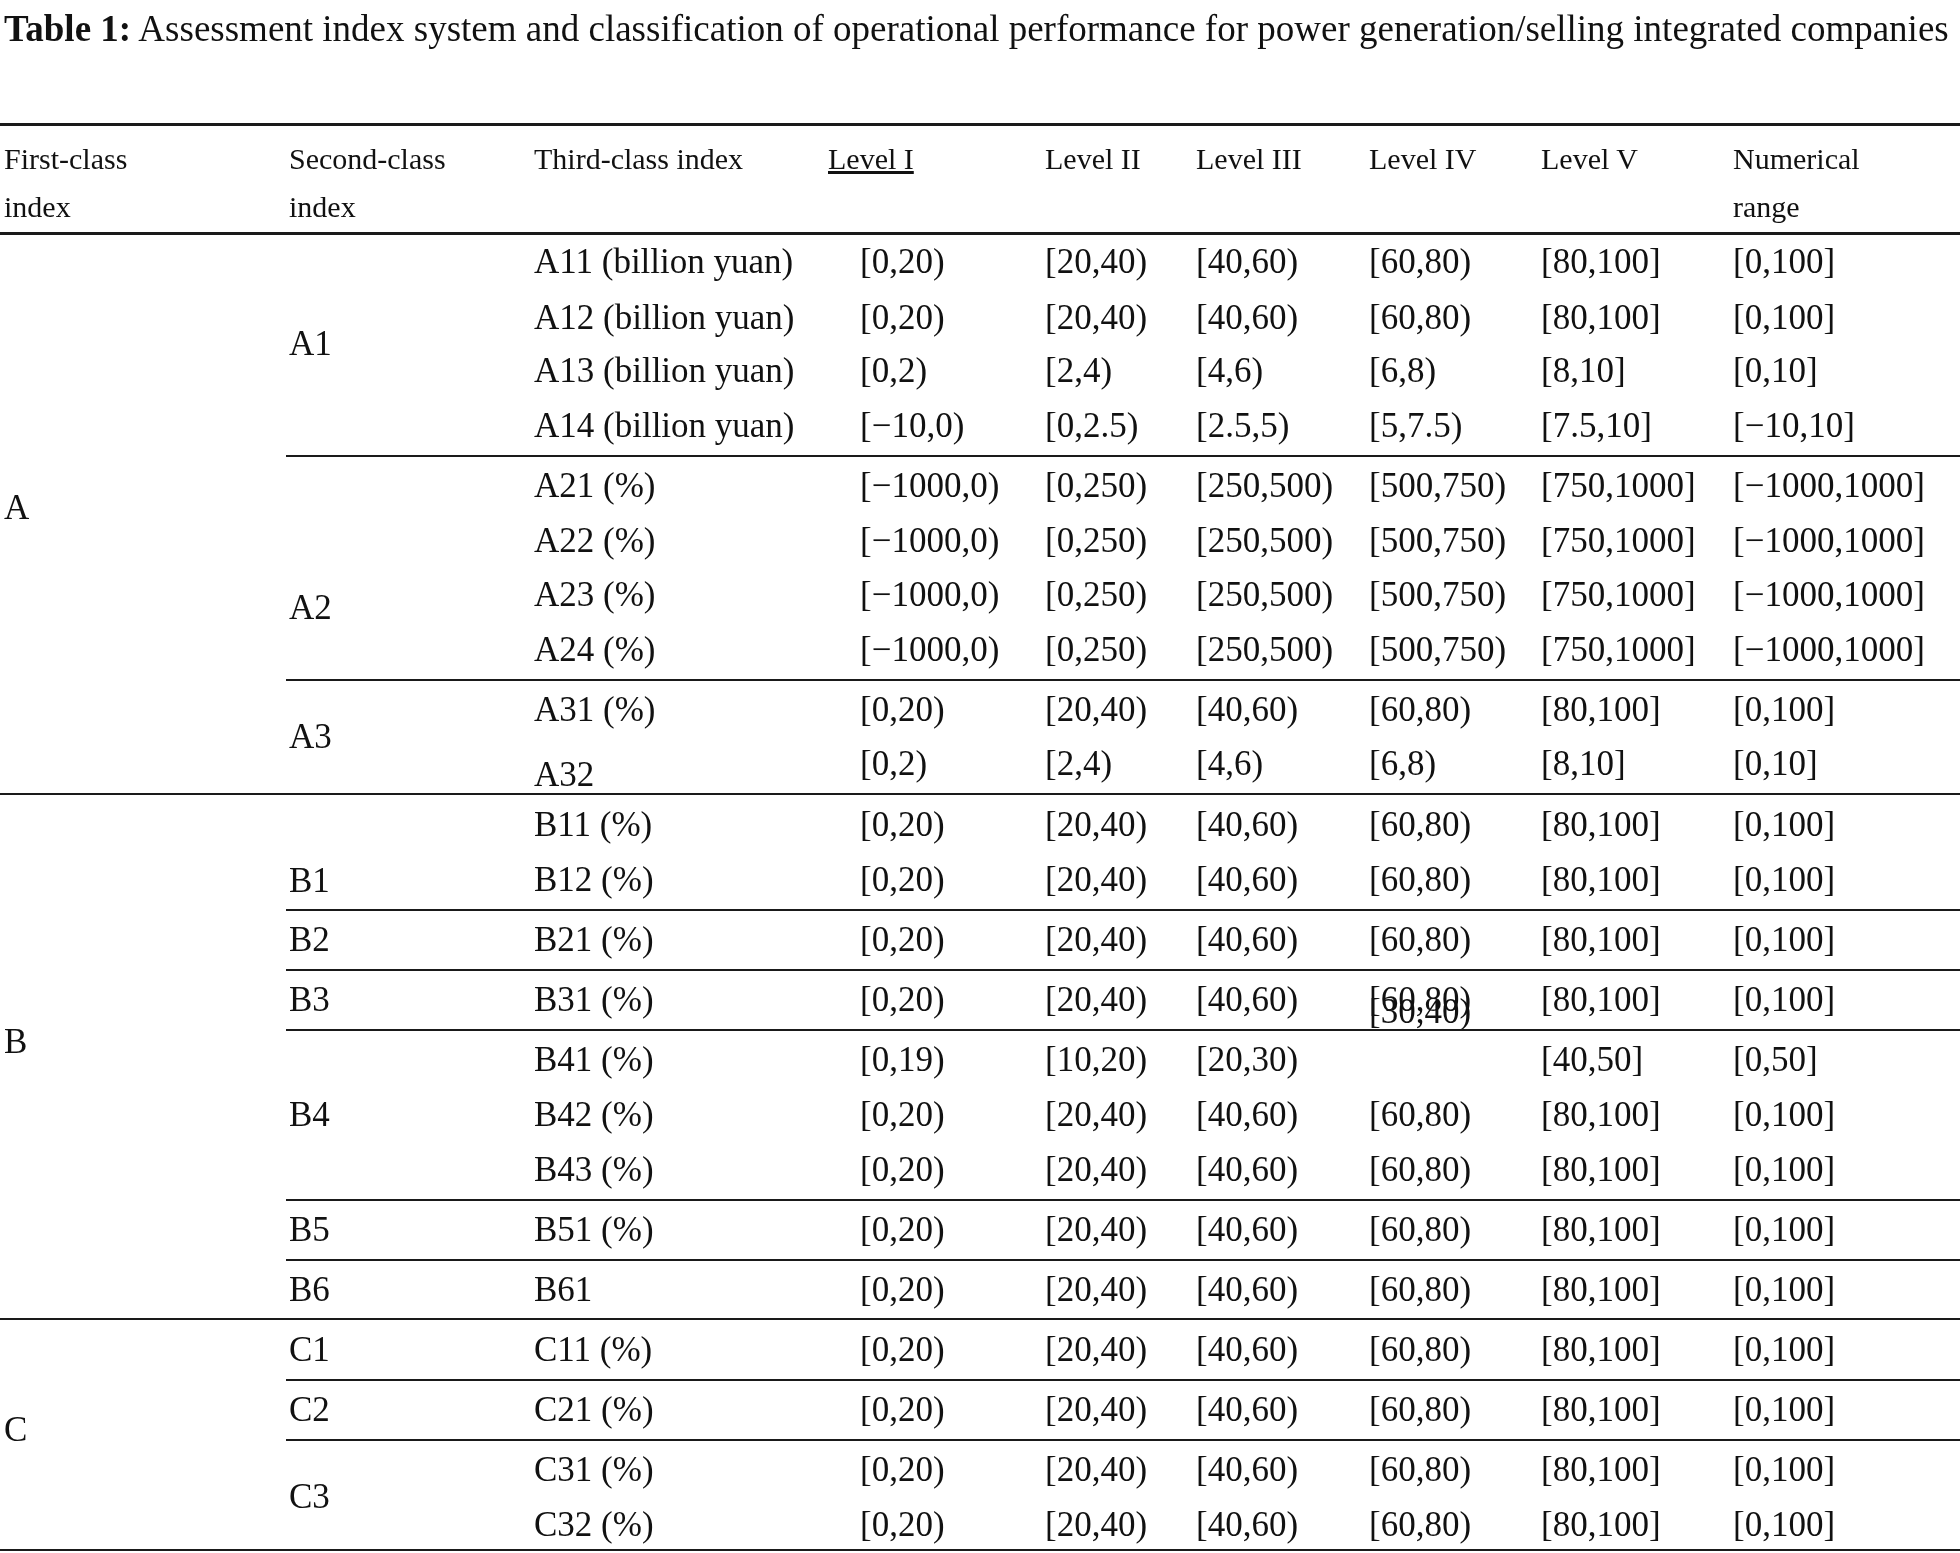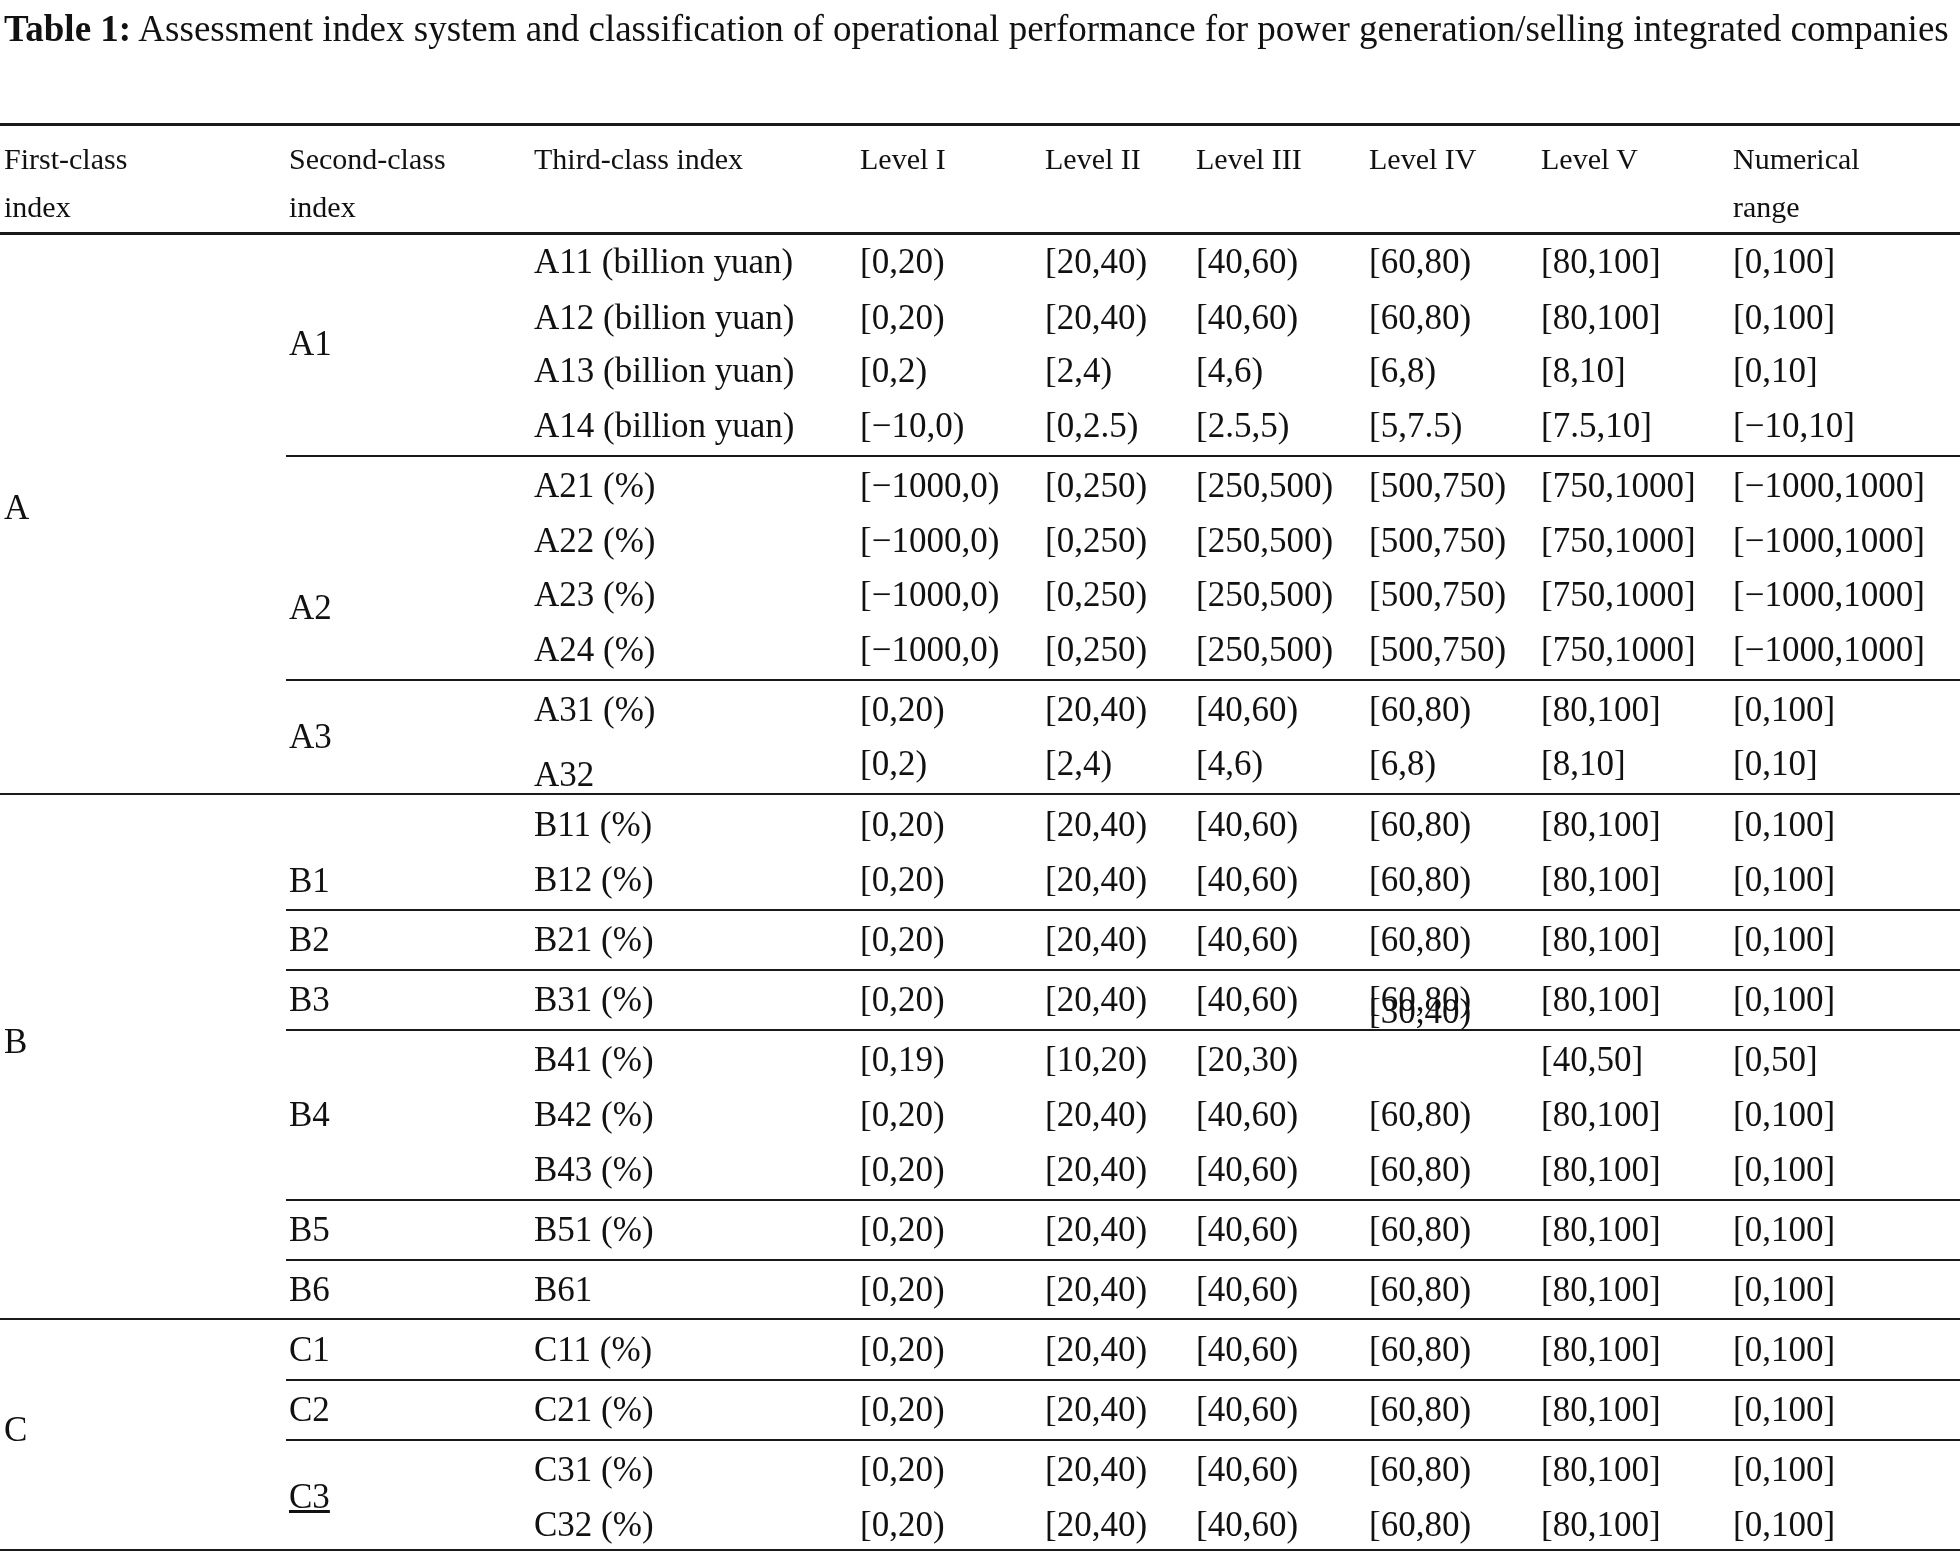--- a/index.html
+++ b/index.html
@@ -31,21 +31,21 @@
 
 <div class="hdr" style="left:4px;top:135px;">
   <div>First-class</div>
   <div>index</div>
 </div>
 <div class="hdr" style="left:289px;top:135px;">
   <div>Second-class</div>
   <div>index</div>
 </div>
 <div class="hdr" style="left:534px;top:135px;">Third-class index</div>
-<div class="hdr" style="left:860px;top:135px;">Level I</div>
+<div class="hdr" style="left:828px;top:135px;text-decoration:underline;">Level I</div>
 <div class="hdr" style="left:1045px;top:135px;">Level II</div>
 <div class="hdr" style="left:1196px;top:135px;">Level III</div>
 <div class="hdr" style="left:1369px;top:135px;">Level IV</div>
 <div class="hdr" style="left:1541px;top:135px;">Level V</div>
 <div class="hdr" style="left:1733px;top:135px;">
   <div>Numerical</div>
   <div>range</div>
 </div>
 
 <div id="body">
@@ -260,21 +260,21 @@
     <div class="cell" style="left: 289px; top: 548px; margin-top: 40px;">A2</div>
     <div class="cell" style="left: 289px; top: 717px;">A3</div>
     <div class="cell" style="left: 289px; top: 832px; margin-top: 29px;">B1</div>
     <div class="cell" style="left: 289px; top: 920px;">B2</div>
     <div class="cell" style="left: 289px; top: 980px;">B3</div>
     <div class="cell" style="left: 289px; top: 1095px;">B4</div>
     <div class="cell" style="left: 289px; top: 1210px;">B5</div>
     <div class="cell" style="left: 289px; top: 1270px;">B6</div>
     <div class="cell" style="left: 289px; top: 1330px;">C1</div>
     <div class="cell" style="left: 289px; top: 1390px;">C2</div>
-    <div class="cell" style="left: 289px; top: 1477px; text-decoration: underline;">C3</div>
+    <div class="cell" style="left: 289px; top: 1477px;">C3</div>
     <div class="cell" style="left: 4px; top: 488px;">A</div>
     <div class="cell" style="left: 4px; top: 1022px;">B</div>
     <div class="cell" style="left: 4px; top: 1410px;">C</div>
     <div class="rule thin" style="top: 455px; left: 286px; width: 1674px;"></div>
     <div class="rule thin" style="top: 679px; left: 286px; width: 1674px;"></div>
     <div class="rule thin" style="top: 793px; left: 0px; width: 1960px;"></div>
     <div class="rule thin" style="top: 909px; left: 286px; width: 1674px;"></div>
     <div class="rule thin" style="top: 969px; left: 286px; width: 1674px;"></div>
     <div class="rule thin" style="top: 1029px; left: 286px; width: 1674px;"></div>
     <div class="rule thin" style="top: 1199px; left: 286px; width: 1674px;"></div>

